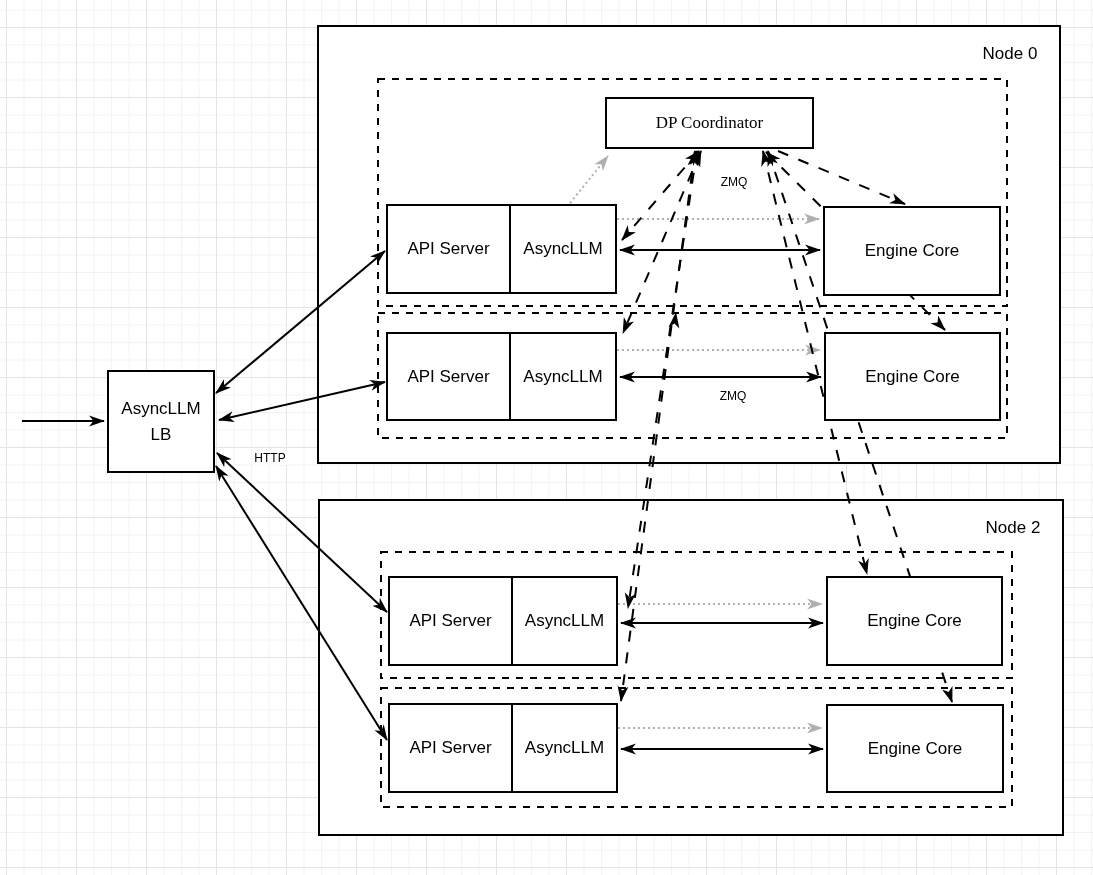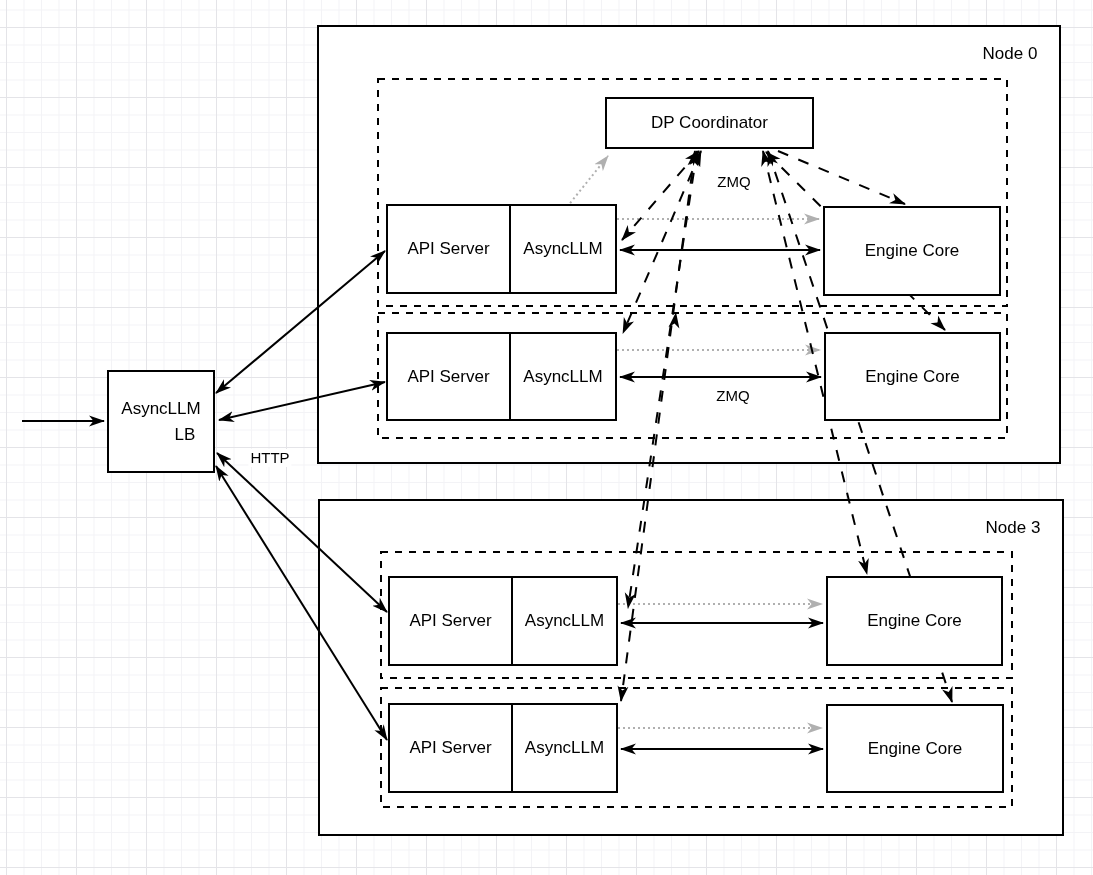--- a/index.html
+++ b/index.html
@@ -27,21 +27,21 @@
   .e-dotted{stroke:#b0b0b0;stroke-width:2;fill:none;stroke-dasharray:2 3;}
   #labels-layer{position:absolute;left:0;top:0;width:100%;height:100%;pointer-events:none;}
   .lbl{
     position:absolute;
     transform:translate(-50%,-50%);
     white-space:nowrap;
     color:#000000;
     font-size:17px;
     line-height:1.2;
   }
-  .lbl.edge-label{font-size:15px;background:#ffffff;padding:0 2px;}
+  .lbl.edge-label{font-size:12px;background:#ffffff;padding:0 2px;}
 </style>
 </head>
 <body>
 
 <div class="canvas">
   <svg id="shapes" width="1093" height="875" viewBox="0 0 1093 875">
     <defs>
       <marker id="ah-black" viewBox="0 0 16 12" refX="15" refY="6" markerWidth="16" markerHeight="12" markerUnits="userSpaceOnUse" orient="auto-start-reverse">
         <path d="M16,6 L0,0.5 L4.5,6 L0,11.5 Z" fill="#000000"></path>
       </marker>
@@ -94,24 +94,24 @@
         <rect x="389" y="577" width="228" height="88" class="shape-box"></rect>
         <line x1="512" y1="577" x2="512" y2="665" class="divider"></line>
         <rect x="827" y="577" width="175" height="88" class="shape-box"></rect>
         <rect x="389" y="704" width="228" height="88" class="shape-box"></rect>
         <line x1="512" y1="704" x2="512" y2="792" class="divider"></line>
         <rect x="827" y="705" width="176" height="87" class="shape-box"></rect>
       </g>
   </svg>
   <div id="labels-layer">
       <div class="lbl" style="left: 1010px; top: 54px;">Node 0</div>
-      <div class="lbl" style="left: 1013px; top: 528px;">Node 3</div>
+      <div class="lbl" style="left: 1013px; top: 528px;">Node 2</div>
       <div class="lbl" style="left: 161px; top: 408.5px;">AsyncLLM</div>
-      <div class="lbl" style="left: 161px; top: 434.5px; margin-left: 24px;">LB</div>
-      <div class="lbl" style="left: 709.5px; top: 123px;">DP Coordinator</div>
+      <div class="lbl" style="left: 161px; top: 434.5px;">LB</div>
+      <div class="lbl" style="left: 709.5px; top: 123px; font-family: Liberation Serif, serif;">DP Coordinator</div>
       <div class="lbl" style="left: 448.5px; top: 249px;">API Server</div>
       <div class="lbl" style="left: 563px; top: 249px;">AsyncLLM</div>
       <div class="lbl" style="left: 912px; top: 251px;">Engine Core</div>
       <div class="lbl" style="left: 448.5px; top: 376.5px;">API Server</div>
       <div class="lbl" style="left: 563px; top: 376.5px;">AsyncLLM</div>
       <div class="lbl" style="left: 912.5px; top: 376.5px;">Engine Core</div>
       <div class="lbl" style="left: 450.5px; top: 621px;">API Server</div>
       <div class="lbl" style="left: 564.5px; top: 621px;">AsyncLLM</div>
       <div class="lbl" style="left: 914.5px; top: 621px;">Engine Core</div>
       <div class="lbl" style="left: 450.5px; top: 748px;">API Server</div>

